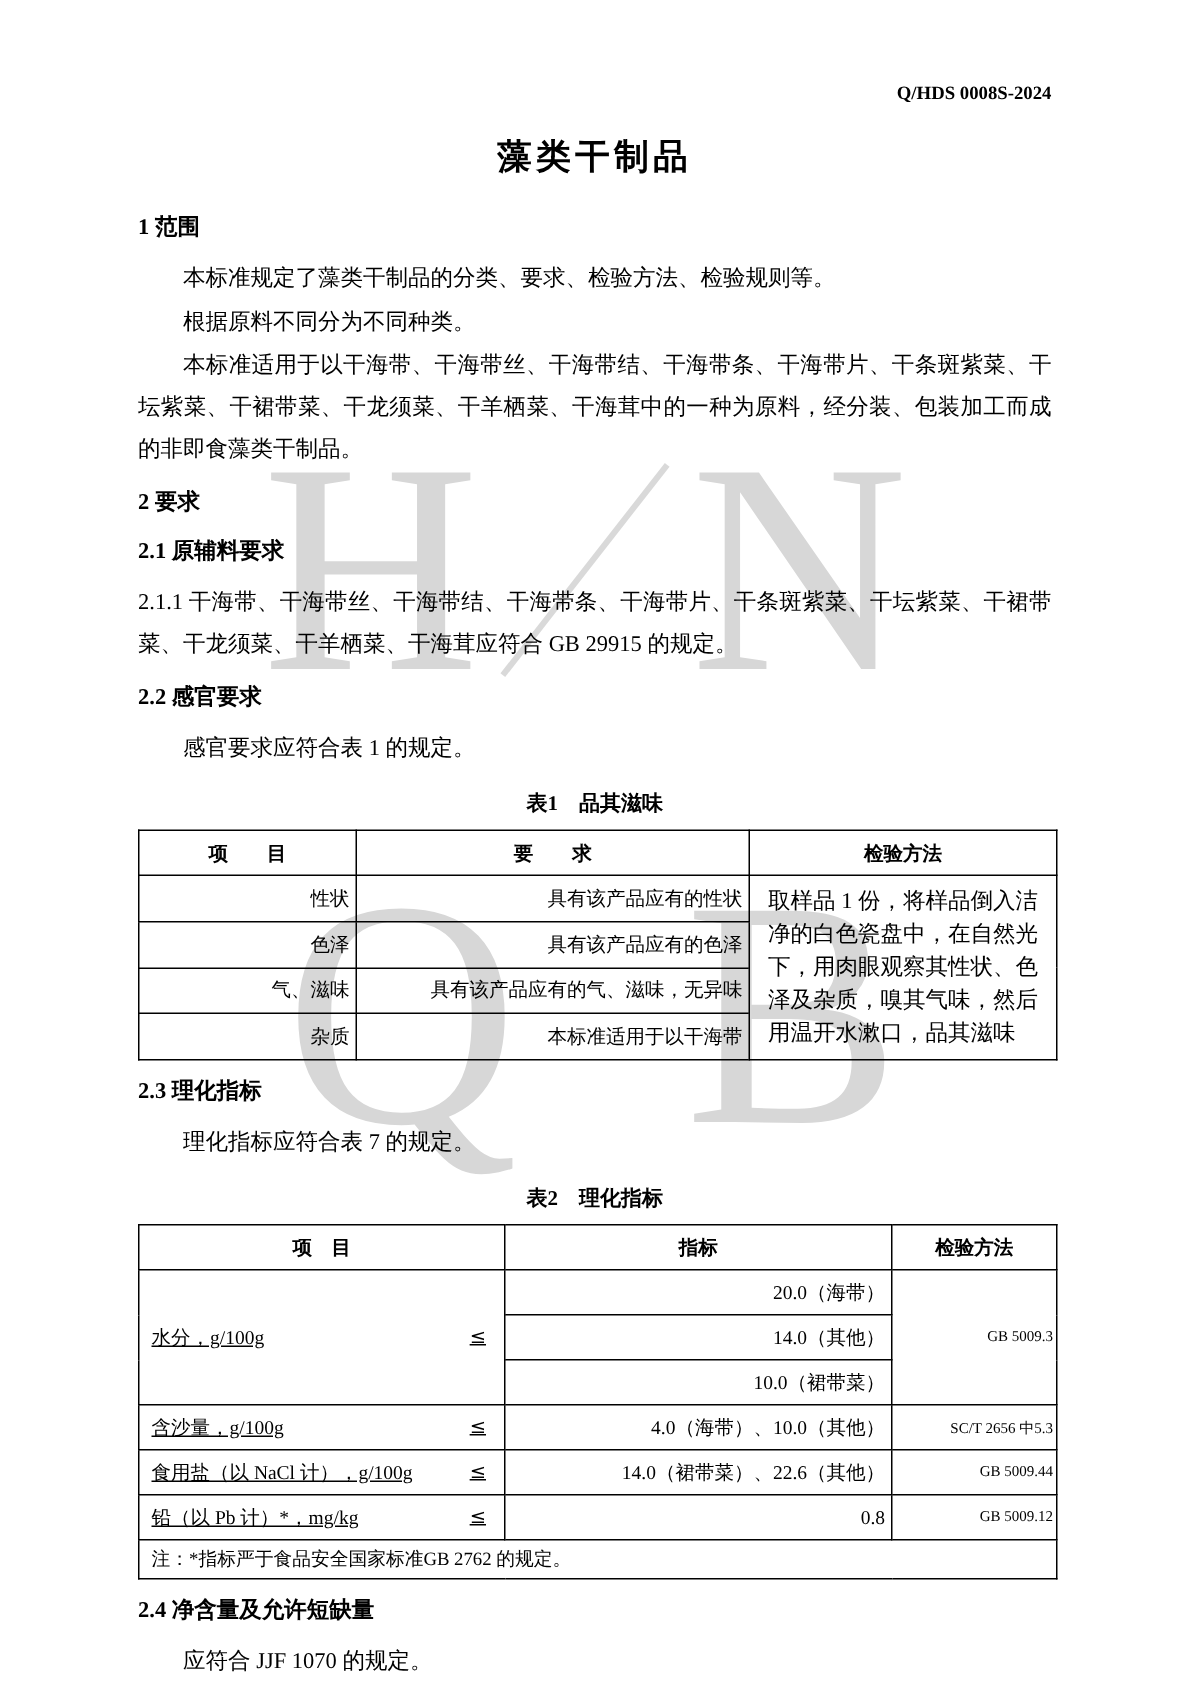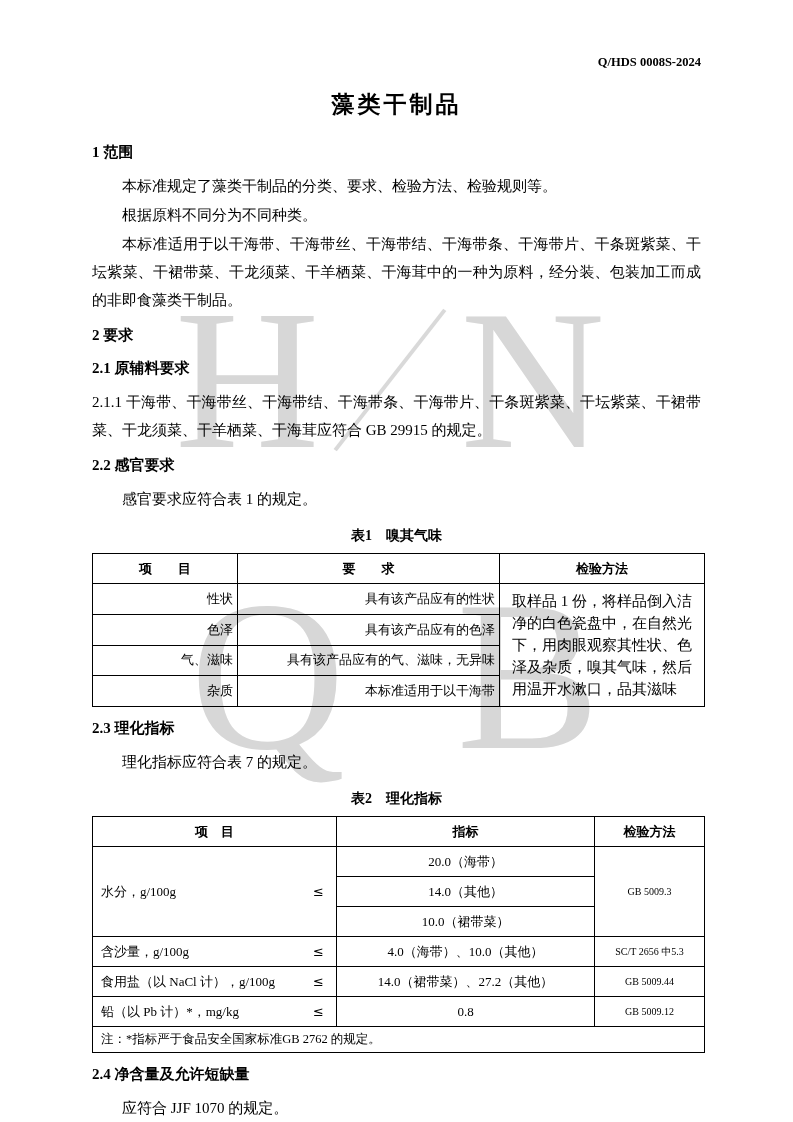--- a/index.html
+++ b/index.html
@@ -29,22 +29,22 @@
   .title { text-align:center; font-size:23px; font-weight:bold; letter-spacing:3px; margin:18px 0 20px 0; }
   .sec { font-size:15px; font-weight:bold; margin:9px 0 8px 0; line-height:24px; }
   p.body { font-size:15px; line-height:28px; text-align:justify; margin:0 0 1px 0; }
   p.ind { text-indent:2em; }
   .tbl-caption { text-align:center; font-size:14px; font-weight:bold; margin:14px 0 8px 0; }
   table.tbl { border-collapse:collapse; width:612px; margin:0 auto; font-size:13px; table-layout:fixed; }
   .tbl th, .tbl td { border:1px solid #000; vertical-align:middle; padding:2px 4px; }
   .tbl th { font-weight:bold; text-align:center; height:30px; }
   .tbl1 td { height:29px; text-align:right; }
   .tbl1 td.method-cell { text-align:justify; padding:6px 12px; line-height:22px; font-size:15px; }
-  .tbl2 td { height:30px; text-align:center; }
-  .tbl2 td.item-td { text-align:left; padding:0; }
+  .tbl2 td { height:30px; text-align:right; }
+  .tbl2 td.item-td { text-align:left; padding:0;text-decoration:underline; }
   .item-flex { display:flex; justify-content:space-between; align-items:center; padding:0 12px 0 8px; width:100%; }
   .le-symbol { font-family:"DejaVu Sans",sans-serif; font-size:13px; }
   .tbl2 td.method-td { font-size:10px; padding:2px 2px; }
   .tbl2 td.note-td { height:26px; text-align:left; font-size:12.5px; padding:3px 8px; }
 </style>
 </head>
 <body>
 
 <div class="page">
 
@@ -69,21 +69,21 @@
     <p class="body ind">根据原料不同分为不同种类。</p>
     <p class="body ind">本标准适用于以干海带、干海带丝、干海带结、干海带条、干海带片、干条斑紫菜、干坛紫菜、干裙带菜、干龙须菜、干羊栖菜、干海茸中的一种为原料，经分装、包装加工而成的非即食藻类干制品。</p>
 
     <h2 class="sec">2 要求</h2>
     <h3 class="sec">2.1 原辅料要求</h3>
     <p class="body">2.1.1 干海带、干海带丝、干海带结、干海带条、干海带片、干条斑紫菜、干坛紫菜、干裙带菜、干龙须菜、干羊栖菜、干海茸应符合 GB 29915 的规定。</p>
 
     <h3 class="sec">2.2 感官要求</h3>
     <p class="body ind">感官要求应符合表 1 的规定。</p>
 
-    <div class="tbl-caption">表1　嗅其气味</div>
+    <div class="tbl-caption">表1　品其滋味</div>
     <table class="tbl tbl1">
       <colgroup>
           <col style="width:145px">
           <col style="width:262px">
           <col style="width:205px">
         </colgroup>
       <thead>
         <tr>
           <th>项　　目</th>
           <th>要　　求</th>
@@ -155,21 +155,21 @@
           <td>4.0（海带）、10.0（其他）</td>
           <td class="method-td">SC/T 2656 中5.3</td>
         </tr>
         <tr>
           <td class="item-td">
             <div class="item-flex">
               <span>食用盐（以 NaCl 计），g/100g</span>
               <span class="le-symbol">≤</span>
             </div>
           </td>
-          <td>14.0（裙带菜）、27.2（其他）</td>
+          <td>14.0（裙带菜）、22.6（其他）</td>
           <td class="method-td">GB 5009.44</td>
         </tr>
         <tr>
           <td class="item-td">
             <div class="item-flex">
               <span>铅（以 Pb 计）*，mg/kg</span>
               <span class="le-symbol">≤</span>
             </div>
           </td>
           <td>0.8</td>

